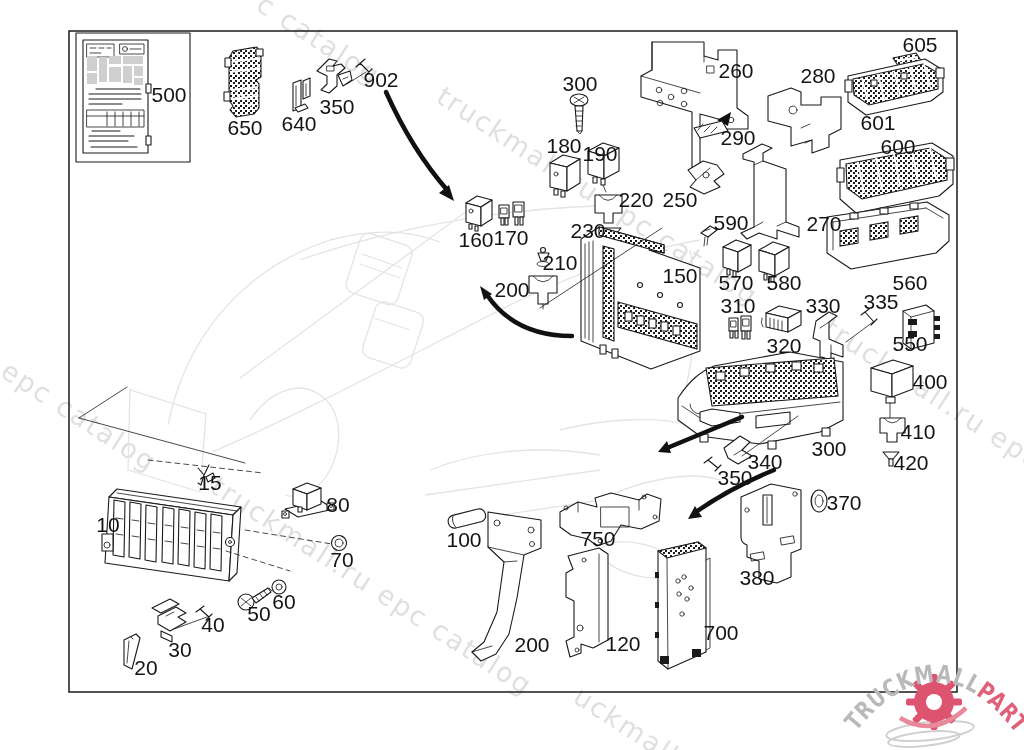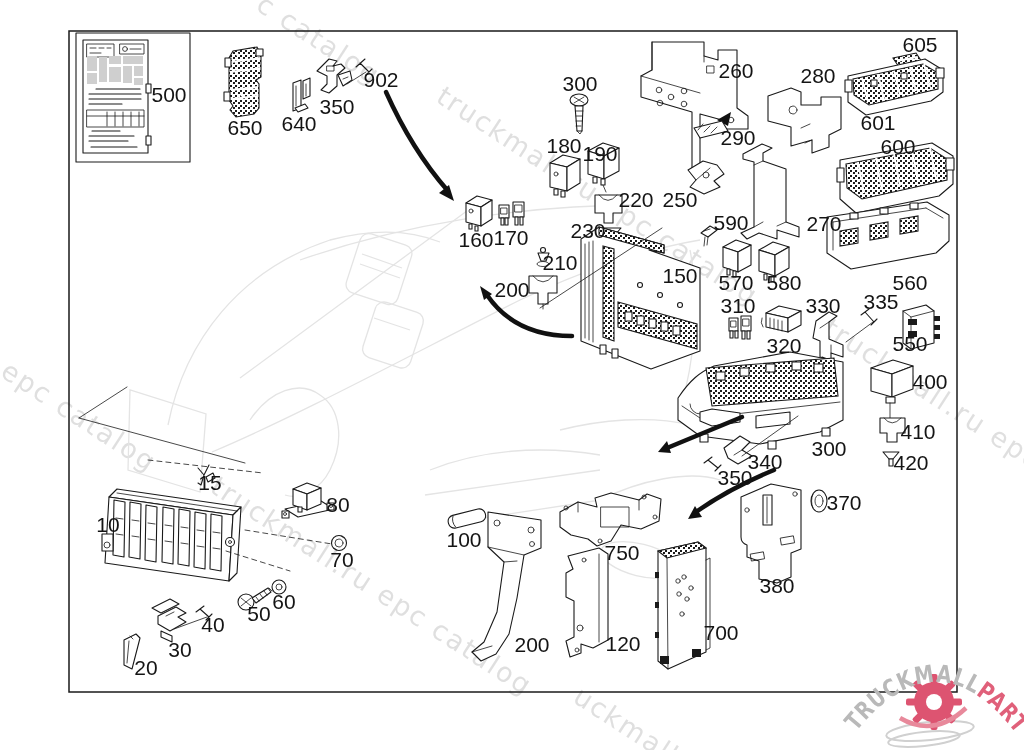--- a/index.html
+++ b/index.html
@@ -574,34 +574,34 @@
     <div class="callout" style="left: 823px; top: 306px;">330</div>
     <div class="callout" style="left: 881px; top: 302px;">335</div>
     <div class="callout" style="left: 892px; top: 344px; margin-left: 18px;">550</div>
     <div class="callout" style="left: 930px; top: 382px;">400</div>
     <div class="callout" style="left: 918px; top: 432px;">410</div>
     <div class="callout" style="left: 911px; top: 463px;">420</div>
     <div class="callout" style="left: 829px; top: 449px;">300</div>
     <div class="callout" style="left: 765px; top: 462px;">340</div>
     <div class="callout" style="left: 735px; top: 478px;">350</div>
     <div class="callout" style="left: 844px; top: 503px;">370</div>
-    <div class="callout" style="left: 777px; top: 578px; margin-top: 8px;">380</div>
+    <div class="callout" style="left: 757px; top: 578px;">380</div>
     <div class="callout" style="left: 108px; top: 525px;">10</div>
     <div class="callout" style="left: 210px; top: 483px;">15</div>
     <div class="callout" style="left: 338px; top: 505px;">80</div>
     <div class="callout" style="left: 342px; top: 560px;">70</div>
     <div class="callout" style="left: 284px; top: 602px; text-align: right;">60</div>
     <div class="callout" style="left: 259px; top: 614px;">50</div>
     <div class="callout" style="left: 213px; top: 625px; text-align: center;">40</div>
     <div class="callout" style="left: 180px; top: 650px;">30</div>
     <div class="callout" style="left: 146px; top: 668px;">20</div>
     <div class="callout" style="left: 464px; top: 540px; text-align: right;">100</div>
     <div class="callout" style="left: 532px; top: 645px;">200</div>
     <div class="callout" style="left: 623px; top: 644px;">120</div>
-    <div class="callout" style="left: 622px; top: 539px; margin-top: 14px;">750</div>
+    <div class="callout" style="left: 598px; top: 539px;">750</div>
     <div class="callout" style="left: 721px; top: 633px;">700</div>
   </div>
 
 <svg width="1024" height="750" viewBox="0 0 1024 750" style="pointer-events:none">
   <defs>
       <path id="logoArc" d="M856,732 Q938,630 1018,736" fill="none"></path>
     </defs>
   <ellipse cx="930" cy="731" rx="44" ry="9" fill="none" stroke-width="2" transform="rotate(-6 930 731)" stroke="#d0d0d0"></ellipse>
   <ellipse cx="924" cy="739" rx="36" ry="7" fill="none" stroke-width="2" transform="rotate(-6 924 739)" stroke="#d0d0d0"></ellipse>
   <g transform="translate(934,702)">

